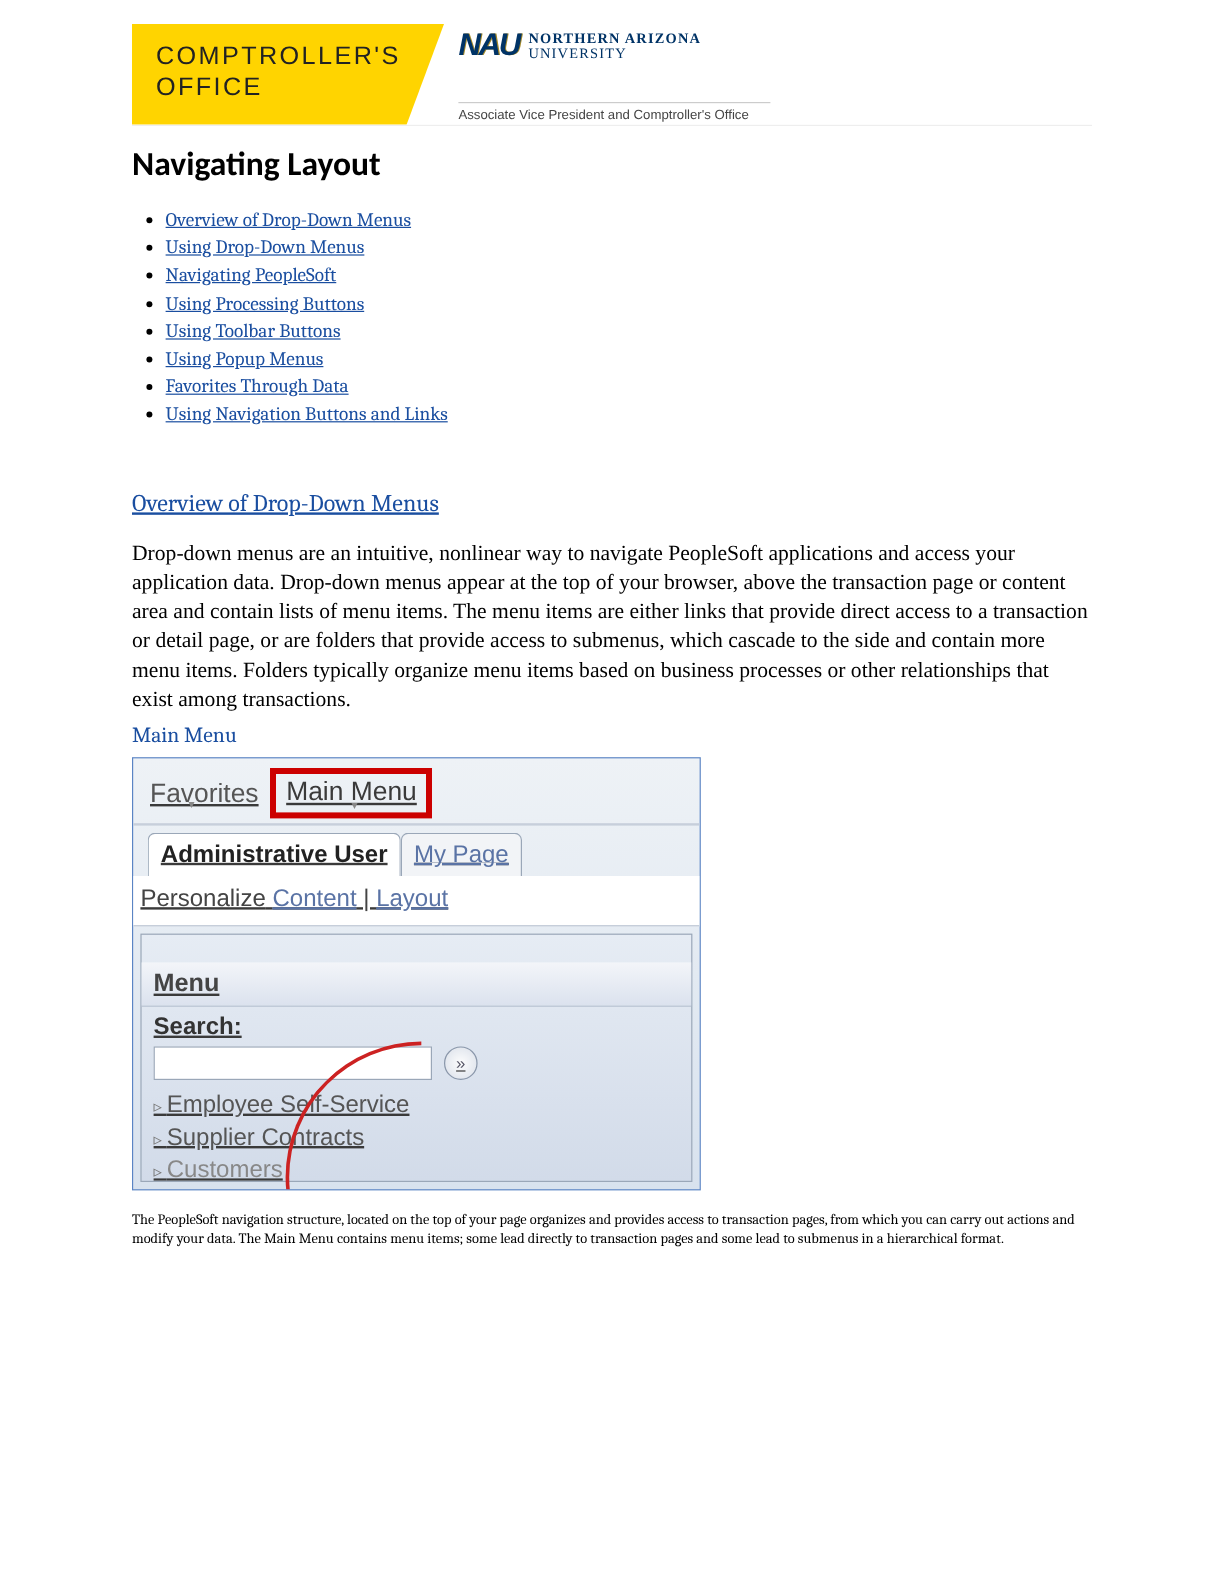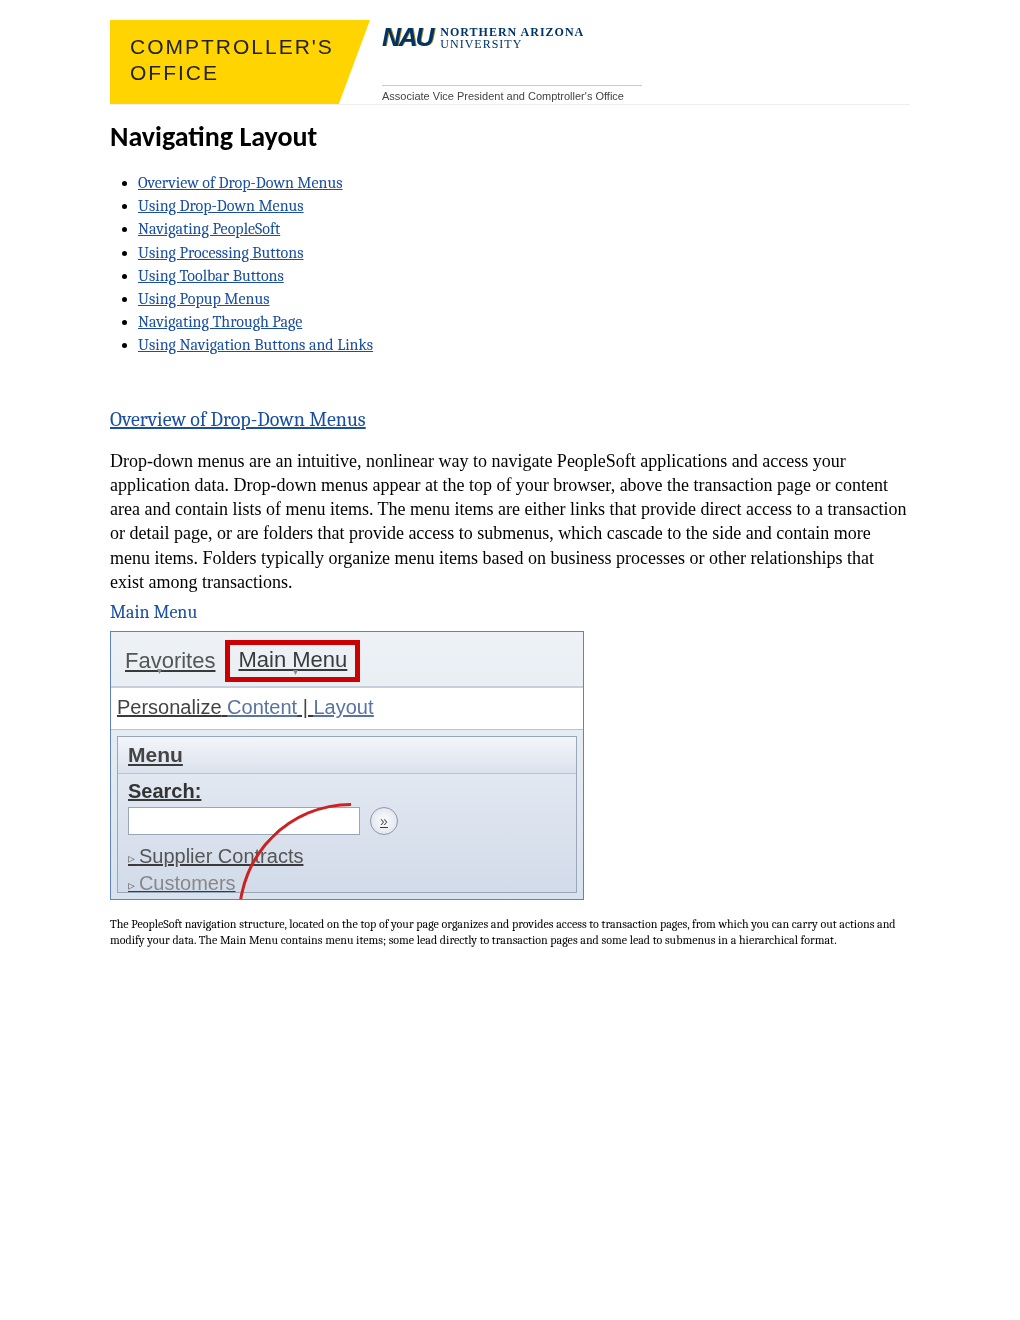--- a/index.html
+++ b/index.html
@@ -218,20 +218,21 @@
     background: linear-gradient(#e6ecf4, #d2dbe9);
     position: relative;
   }
   .fig-menubar {
     padding: 6px 10px;
     font-size: 21px;
     font-weight: 700;
     color: #444;
     border-bottom: 1px solid #b9c3d2;
     background: linear-gradient(#f3f5f9, #dbe2ee);
+    margin-top: 23px;
   }
   .fig-searchrow {
     padding: 6px 10px 4px 10px;
     font-size: 20px;
     font-weight: 700;
     color: #333;
   }
   .fig-inputrow {
     display: flex;
     align-items: center;
@@ -320,48 +321,53 @@
 
   <h1 class="page-title">Navigating Layout</h1>
 
   <ul class="toc">
     <li><a href="#">Overview of Drop-Down Menus</a></li>
     <li><a href="#">Using Drop-Down Menus</a></li>
     <li><a href="#">Navigating PeopleSoft</a></li>
     <li><a href="#">Using Processing Buttons</a></li>
     <li><a href="#">Using Toolbar Buttons</a></li>
     <li><a href="#">Using Popup Menus</a></li>
-    <li><a href="#">Navigating Through Page</a></li>
+    <li><a href="#">Favorites Through Data</a></li>
     <li><a href="#">Using Navigation Buttons and Links</a></li>
   </ul>
 
   <div class="section-heading">Overview of Drop-Down Menus</div>
 
   <div class="body-text">Drop-down menus are an intuitive, nonlinear way to navigate PeopleSoft applications and access your application data. Drop-down menus appear at the top of your browser, above the transaction page or content area and contain lists of menu items. The menu items are either links that provide direct access to a transaction or detail page, or are folders that provide access to submenus, which cascade to the side and contain more menu items. Folders typically organize menu items based on business processes or other relationships that exist among transactions.</div>
 
   <div class="sub-heading">Main Menu</div>
 
   <div class="figure">
     <div class="fig-topbar">
       <span class="fig-fav">Favorites</span>
       <span class="fig-mainmenu">Main Menu</span>
+    </div>
+    <div class="fig-tabs">
+      <div class="fig-tab active">Administrative User</div>
+      <div class="fig-tab inactive"><a>My Page</a></div>
     </div>
     <div class="fig-personalize">
       <span>Personalize</span>
       <span class="lnk">Content</span><span> | </span><span class="lnk">Layout</span>
     </div>
     <div class="fig-menupanel">
       <div class="fig-menubar">Menu</div>
       <div class="fig-searchrow">Search:</div>
       <div class="fig-inputrow">
         <div class="fig-input"></div>
         <div class="fig-go">»</div>
       </div>
       <div style="position:relative;">
         <div class="red-arc"></div>
+        <div class="fig-item">Employee Self-Service</div>
         <div class="fig-item">Supplier Contracts</div>
         <div class="fig-item cut">Customers</div>
       </div>
     </div>
   </div>
 
   <div class="after-figure">The PeopleSoft navigation structure, located on the top of your page organizes and provides access to transaction pages, from which you can carry out actions and modify your data. The Main Menu contains menu items; some lead directly to transaction pages and some lead to submenus in a hierarchical format.</div>
 
 </div>
 

